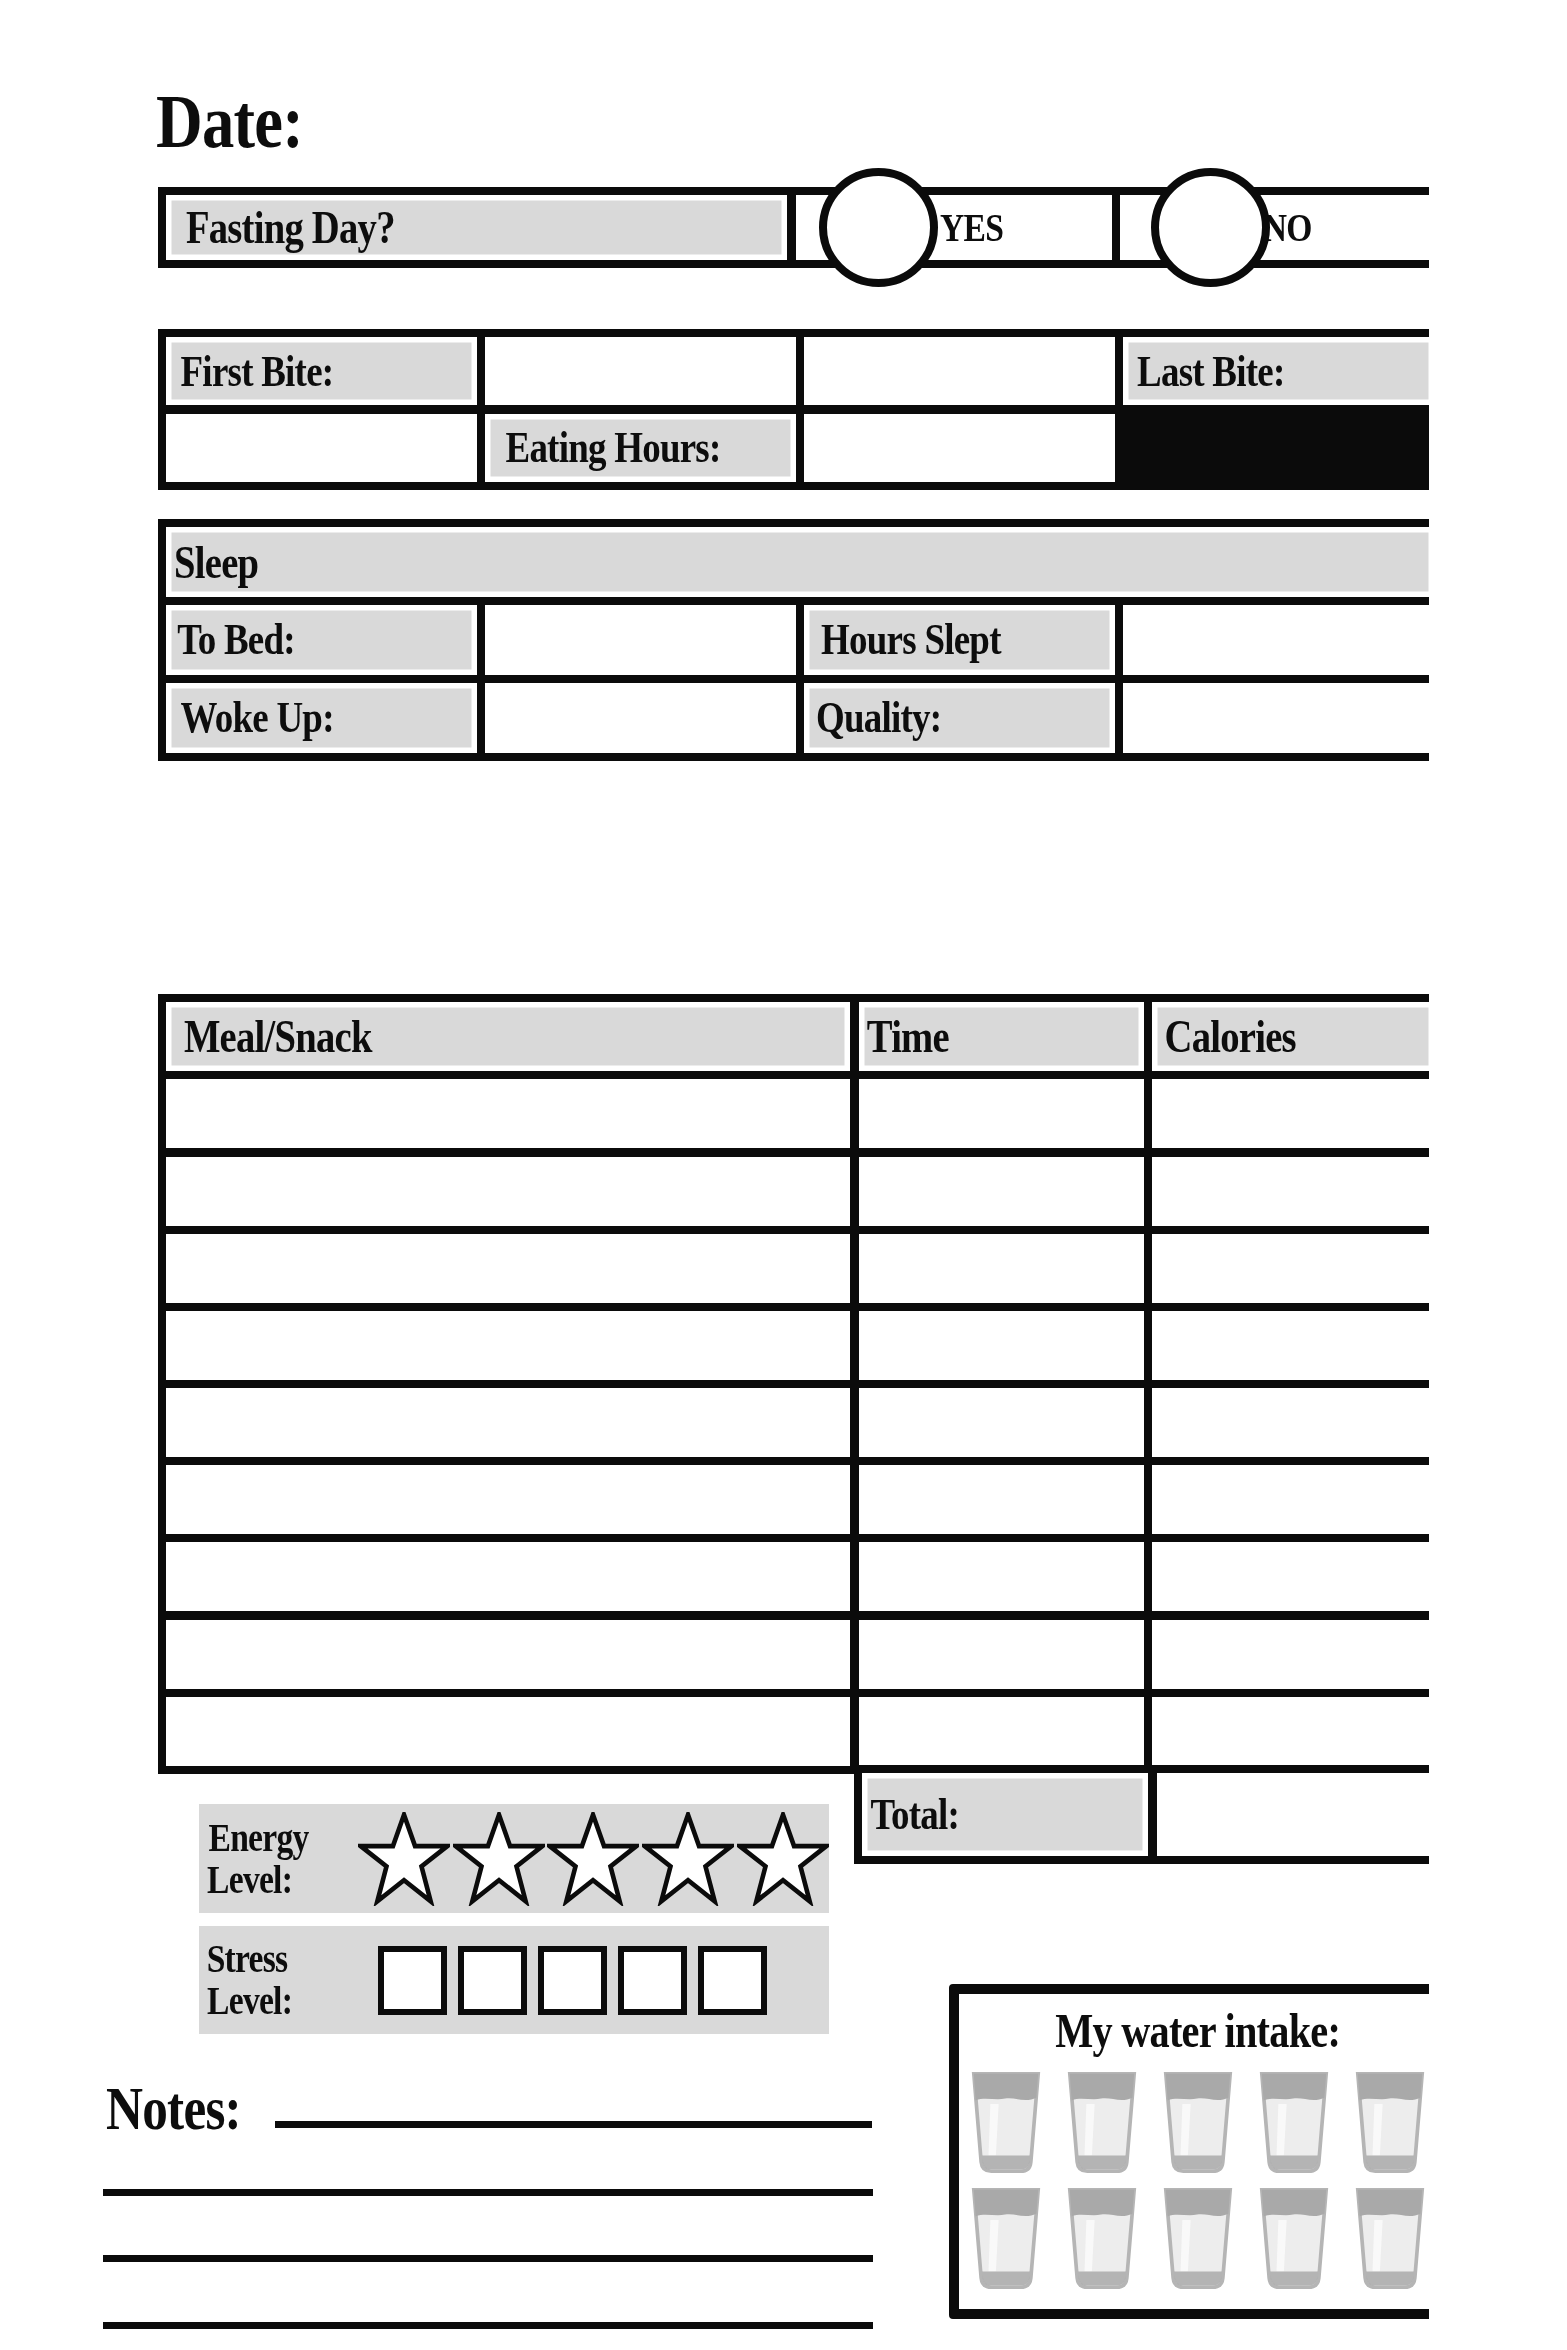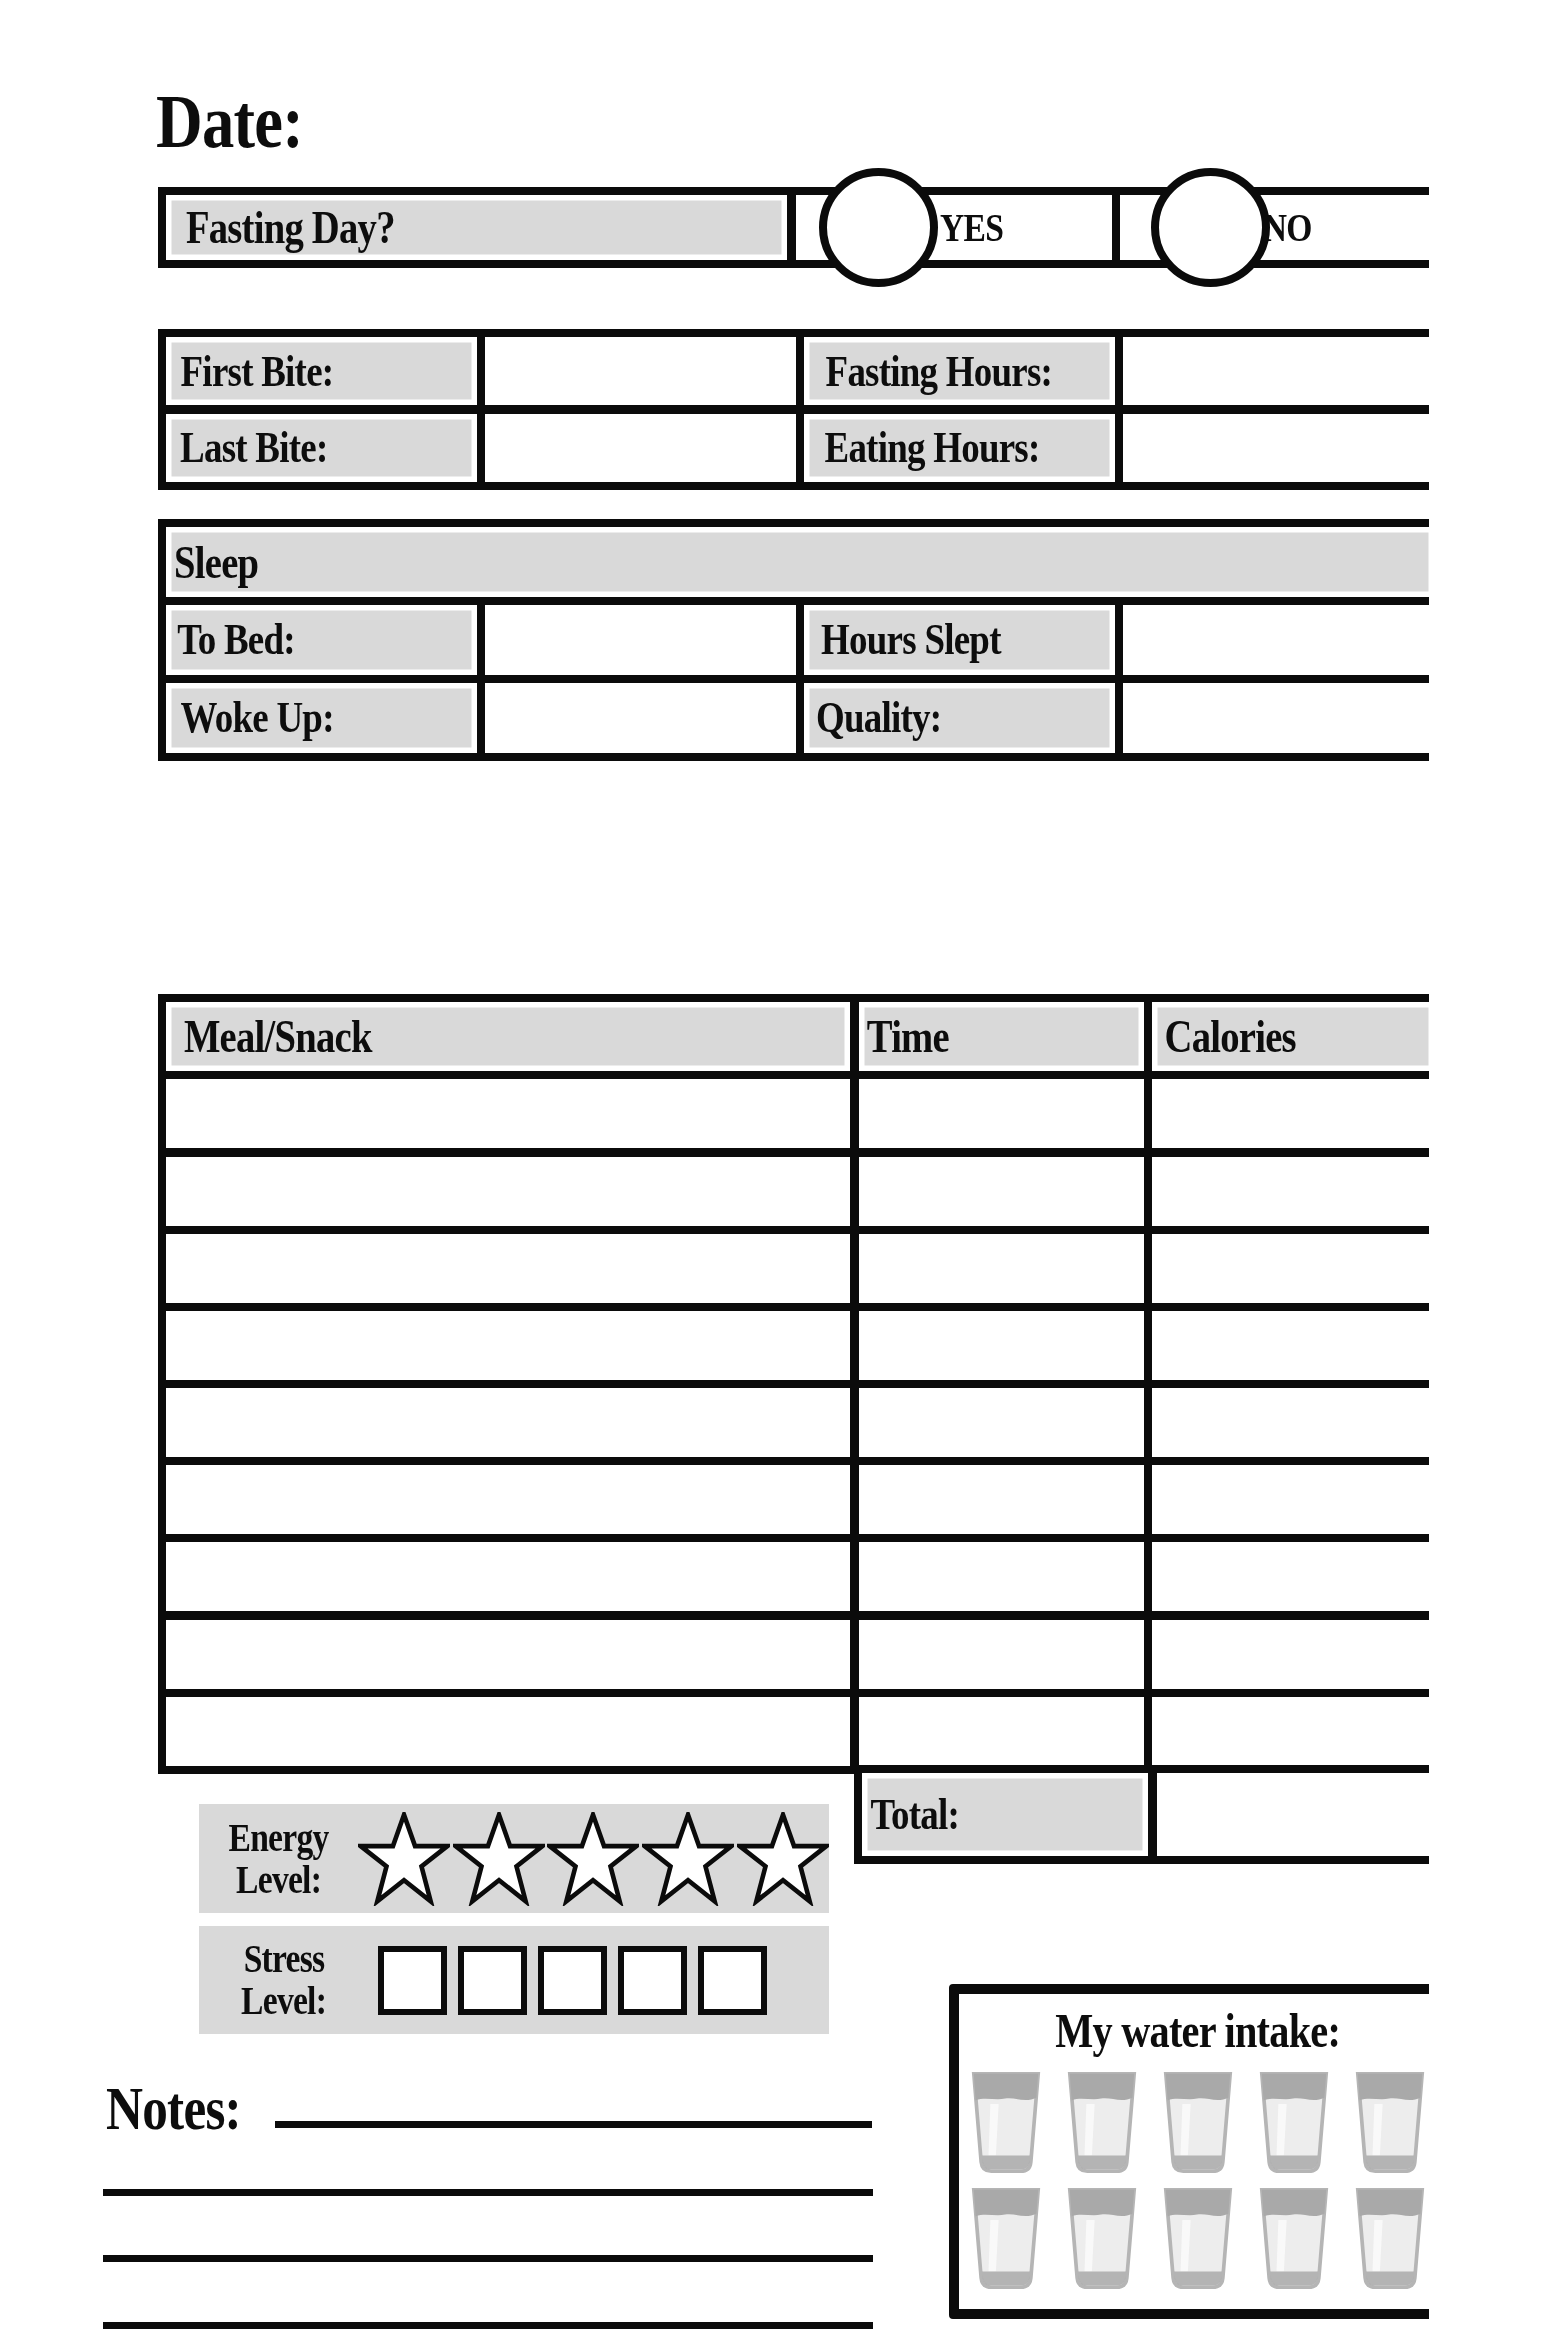--- a/index.html
+++ b/index.html
@@ -42,21 +42,21 @@
   #exercise-table{left:158px;top:794px;width:1284px;height:161px;grid-template-columns:170px 179px 147px 363px 248px 1fr;grid-template-rows:repeat(2,1fr);}
 
   
   #meal-table{left:158px;top:994px;width:1284px;height:780px;grid-template-columns:684px 285px 1fr;grid-template-rows:repeat(10,1fr);}
   #total-table{left:854px;top:1765px;width:588px;height:99px;grid-template-columns:286px 1fr;}
 
   
   .rate-box{position:absolute;background:var(--gray);display:flex;align-items:center;}
   #energy-box{left:199px;top:1804px;width:630px;height:109px;}
   #stress-box{left:199px;top:1926px;width:630px;height:108px;}
-  .rate-label{width:170px;text-align:center;font-weight:bold;font-size:40px;line-height:1.04;color:#0d0d0d;}
+  .rate-label{width:170px;text-align:left;font-weight:bold;font-size:40px;line-height:1.04;color:#0d0d0d;}
   .stars{display:flex;gap:2.8px;align-items:center;}
   .stars svg{display:block;}
   .squares{display:flex;gap:11px;align-items:center;margin-left:9.2px;}
   .sq{width:69px;height:69px;background:#fff;border:6.4px solid var(--black);}
 
   
   #water-box{position:absolute;left:949px;top:1984px;width:497px;height:335px;background:#fff;border:10px solid var(--black);border-radius:4px;display:flex;flex-direction:column;align-items:center;}
   #water-title{font-size:48px;font-weight:bold;margin-top:9.2px;color:#0d0d0d;}
   .glass-row{display:flex;gap:24px;margin-top:13px;}
   .glass-row svg{display:block;}
@@ -87,23 +87,20 @@
   <div id="yes-circle" class="choice-circle"></div>
   <div id="no-circle" class="choice-circle"></div>
 
   <div id="bites-table" class="tbl">
     <div class="cell gray">
         <span class="cx lbl">First Bite:</span>
       </div>
     <div class="cell white">
         <span></span>
       </div>
-    <div class="cell gray">
-        <span class="cx lbl">Fasting Hours:</span>
-      </div>
     <div class="cell white">
         <span></span>
       </div>
     <div class="cell gray">
         <span class="cx lbl">Last Bite:</span>
       </div>
     <div class="cell white">
         <span></span>
       </div>
     <div class="cell gray">

